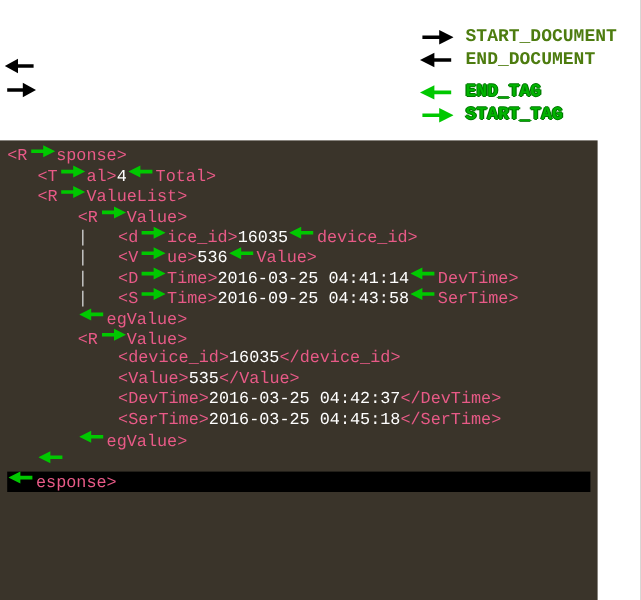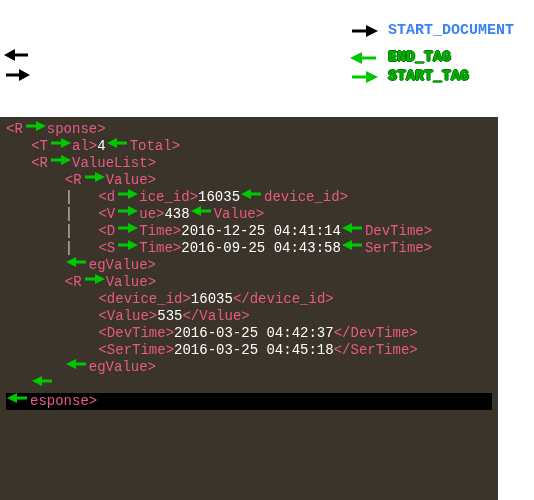--- a/index.html
+++ b/index.html
@@ -24,21 +24,21 @@
     display: flex;
     align-items: center;
     gap: 10px;
     font-size: 15px;
     font-weight: 700;
   }
   .legend-label.green {
     color: #00b400;
     text-shadow: 1px 0 0 #007a00, -1px 0 0 #007a00, 0 1px 0 #007a00, 0 -1px 0 #007a00;
   }
-  .legend-label.black { color: #3b82f6; }
+  .legend-label.black { color: #4d7c0f; }
   .arrow-svg { flex-shrink: 0; display: block; }
   .side-arrows {
     position: absolute;
     left: 4px;
     display: flex;
     flex-direction: column;
     gap: 6px;
   }
   .side-arrows.top { top: 48px; }
   .bottom-arrow {
@@ -74,20 +74,27 @@
 </head>
 <body>
 
 <div class="legend">
   <div class="legend-row">
     <svg class="arrow-svg" width="28" height="16">
         <line x1="2" y1="8" x2="18" y2="8" stroke="#000" stroke-width="3"></line>
         <polygon points="16,2 28,8 16,14" fill="#000"></polygon>
       </svg>
     <span class="legend-label black">START_DOCUMENT</span>
+  </div>
+  <div class="legend-row">
+    <svg class="arrow-svg" width="28" height="16">
+        <line x1="26" y1="8" x2="10" y2="8" stroke="#000" stroke-width="3"></line>
+        <polygon points="12,2 0,8 12,14" fill="#000"></polygon>
+      </svg>
+    <span class="legend-label black">END_DOCUMENT</span>
   </div>
   <div style="height:6px"></div>
   <div class="legend-row">
     <svg class="arrow-svg" width="28" height="16">
         <line x1="26" y1="8" x2="10" y2="8" stroke="#00c800" stroke-width="3"></line>
         <polygon points="12,2 0,8 12,14" fill="#00c800"></polygon>
       </svg>
     <span class="legend-label green">END_TAG</span>
   </div>
   <div class="legend-row">
@@ -134,27 +141,27 @@
           <polygon points="12,1 22,6 12,11" fill="#00c800"></polygon>
         </svg></span><span class="tag">Value&gt;</span></span><span class="ln">       |   <span class="tag">&lt;d</span><span class="inline-arrow"><svg width="22" height="12">
           <line x1="2" y1="6" x2="14" y2="6" stroke="#00c800" stroke-width="3"></line>
           <polygon points="12,1 22,6 12,11" fill="#00c800"></polygon>
         </svg></span><span class="tag">ice_id&gt;</span><span class="val">16035</span><span class="inline-arrow"><svg width="22" height="12">
           <line x1="20" y1="6" x2="8" y2="6" stroke="#00c800" stroke-width="3"></line>
           <polygon points="10,1 0,6 10,11" fill="#00c800"></polygon>
         </svg></span><span class="tag">device_id&gt;</span></span><span class="ln">       |   <span class="tag">&lt;V</span><span class="inline-arrow"><svg width="22" height="12">
           <line x1="2" y1="6" x2="14" y2="6" stroke="#00c800" stroke-width="3"></line>
           <polygon points="12,1 22,6 12,11" fill="#00c800"></polygon>
-        </svg></span><span class="tag">ue&gt;</span><span class="val">438</span><span class="inline-arrow"><svg width="22" height="12">
+        </svg></span><span class="tag">ue&gt;</span><span class="val">536</span><span class="inline-arrow"><svg width="22" height="12">
           <line x1="20" y1="6" x2="8" y2="6" stroke="#00c800" stroke-width="3"></line>
           <polygon points="10,1 0,6 10,11" fill="#00c800"></polygon>
         </svg></span><span class="tag">Value&gt;</span></span><span class="ln">       |   <span class="tag">&lt;D</span><span class="inline-arrow"><svg width="22" height="12">
           <line x1="2" y1="6" x2="14" y2="6" stroke="#00c800" stroke-width="3"></line>
           <polygon points="12,1 22,6 12,11" fill="#00c800"></polygon>
-        </svg></span><span class="tag">Time&gt;</span><span class="val">2016-12-25 04:41:14</span><span class="inline-arrow"><svg width="22" height="12">
+        </svg></span><span class="tag">Time&gt;</span><span class="val">2016-03-25 04:41:14</span><span class="inline-arrow"><svg width="22" height="12">
           <line x1="20" y1="6" x2="8" y2="6" stroke="#00c800" stroke-width="3"></line>
           <polygon points="10,1 0,6 10,11" fill="#00c800"></polygon>
         </svg></span><span class="tag">DevTime&gt;</span></span><span class="ln">       |   <span class="tag">&lt;S</span><span class="inline-arrow"><svg width="22" height="12">
           <line x1="2" y1="6" x2="14" y2="6" stroke="#00c800" stroke-width="3"></line>
           <polygon points="12,1 22,6 12,11" fill="#00c800"></polygon>
         </svg></span><span class="tag">Time&gt;</span><span class="val">2016-09-25 04:43:58</span><span class="inline-arrow"><svg width="22" height="12">
           <line x1="20" y1="6" x2="8" y2="6" stroke="#00c800" stroke-width="3"></line>
           <polygon points="10,1 0,6 10,11" fill="#00c800"></polygon>
         </svg></span><span class="tag">SerTime&gt;</span></span><span class="ln">       <span class="inline-arrow"><svg width="22" height="12">
           <line x1="20" y1="6" x2="8" y2="6" stroke="#00c800" stroke-width="3"></line>

